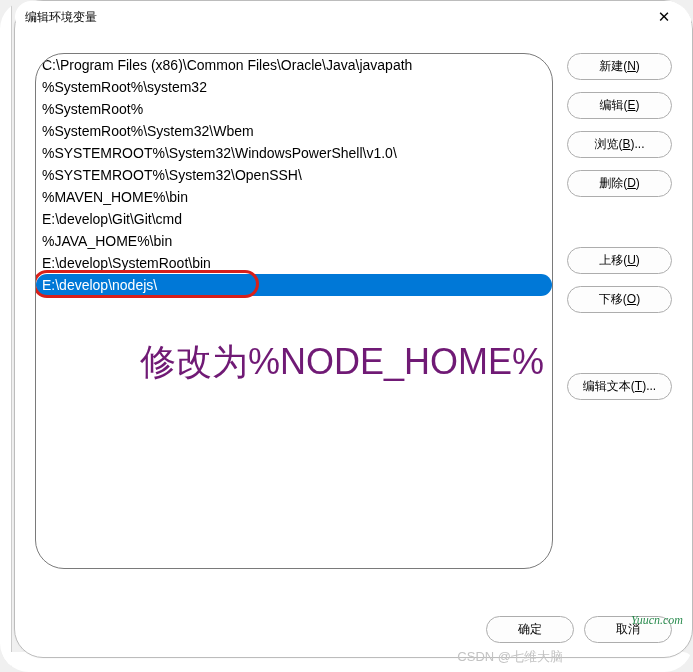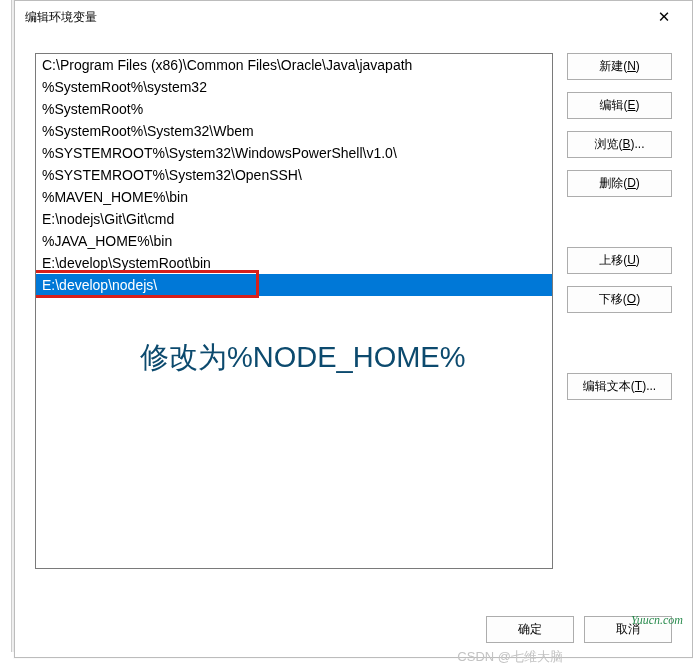--- a/index.html
+++ b/index.html
@@ -1,15 +1,15 @@
 <!DOCTYPE html>
 <html><head>
 <meta charset="utf-8">
 <style>
-  * { box-sizing: border-box; }
+  * { box-sizing: border-box; border-radius: 29px; }
   html, body {
     margin: 0; padding: 0;
     width: 693px; height: 672px;
     font-family: "Microsoft YaHei", "Segoe UI", Tahoma, sans-serif;
     font-size: 12px;
     background: #f0f0f0;
     overflow: hidden;
     position: relative;
   }
   .bg-strip-left {
@@ -78,22 +78,22 @@
     background: #0078d7;
     color: #fff;
   }
   .redbox {
     position: absolute;
     border: 3px solid #d8201a;
     pointer-events: none;
   }
   .annotation {
     position: absolute;
-    color: #0c4a6e;
-    font-size: 29px;
+    color: #701a75;
+    font-size: 36px;
     font-family: "Microsoft YaHei", sans-serif;
     pointer-events: none;
   }
   .side {
     width: 105px;
     display: flex;
     flex-direction: column;
     gap: 12px;
   }
   .side-spacer-sm { height: 26px; }
@@ -157,21 +157,21 @@
 
       <div class="listbox" id="listbox">
 
         <div class="row">C:\Program Files (x86)\Common Files\Oracle\Java\javapath</div>
           <div class="row">%SystemRoot%\system32</div>
           <div class="row">%SystemRoot%</div>
           <div class="row">%SystemRoot%\System32\Wbem</div>
           <div class="row">%SYSTEMROOT%\System32\WindowsPowerShell\v1.0\</div>
           <div class="row">%SYSTEMROOT%\System32\OpenSSH\</div>
           <div class="row">%MAVEN_HOME%\bin</div>
-          <div class="row">E:\nodejs\Git\Git\cmd</div>
+          <div class="row">E:\develop\Git\Git\cmd</div>
           <div class="row">%JAVA_HOME%\bin</div>
           <div class="row">E:\develop\SystemRoot\bin</div>
           <div class="row selected">E:\develop\nodejs\</div>
           <div class="redbox" style="left:-3px; top:216px; width:226px; height:28px;"></div>
         <div class="annotation" style="left:104px; top:284px;">修改为%NODE_HOME%</div>
       </div>
 
       <div class="side">
         <button class="btn">
           <span>新建(</span><span class="ul">N</span><span>)</span>

